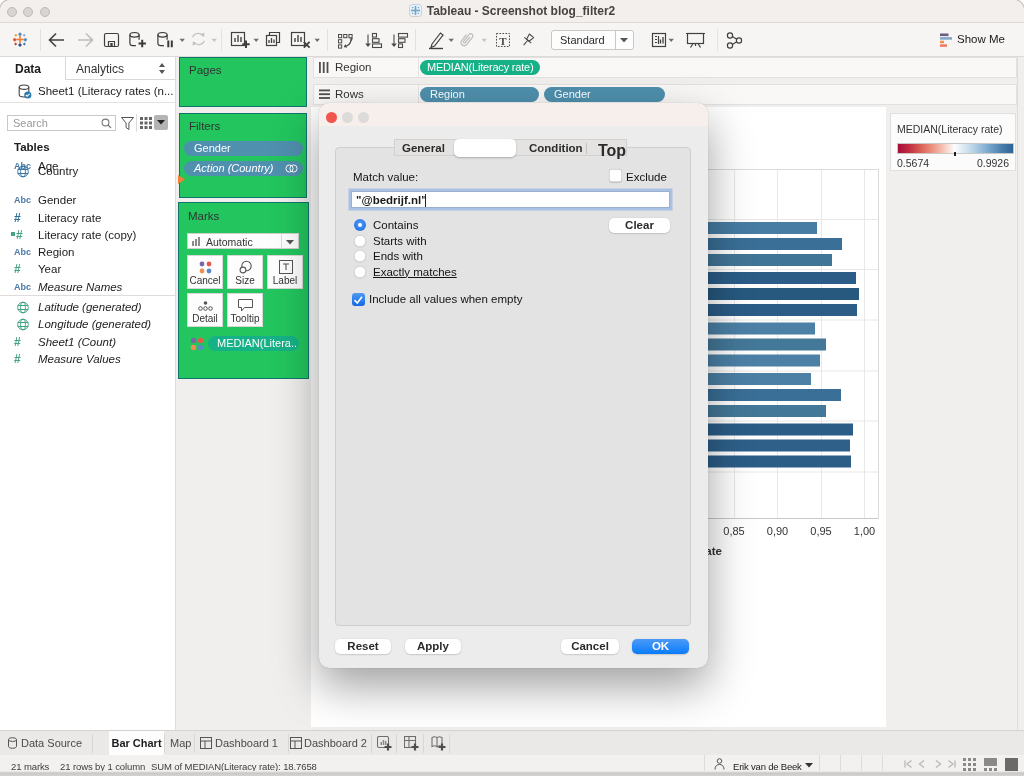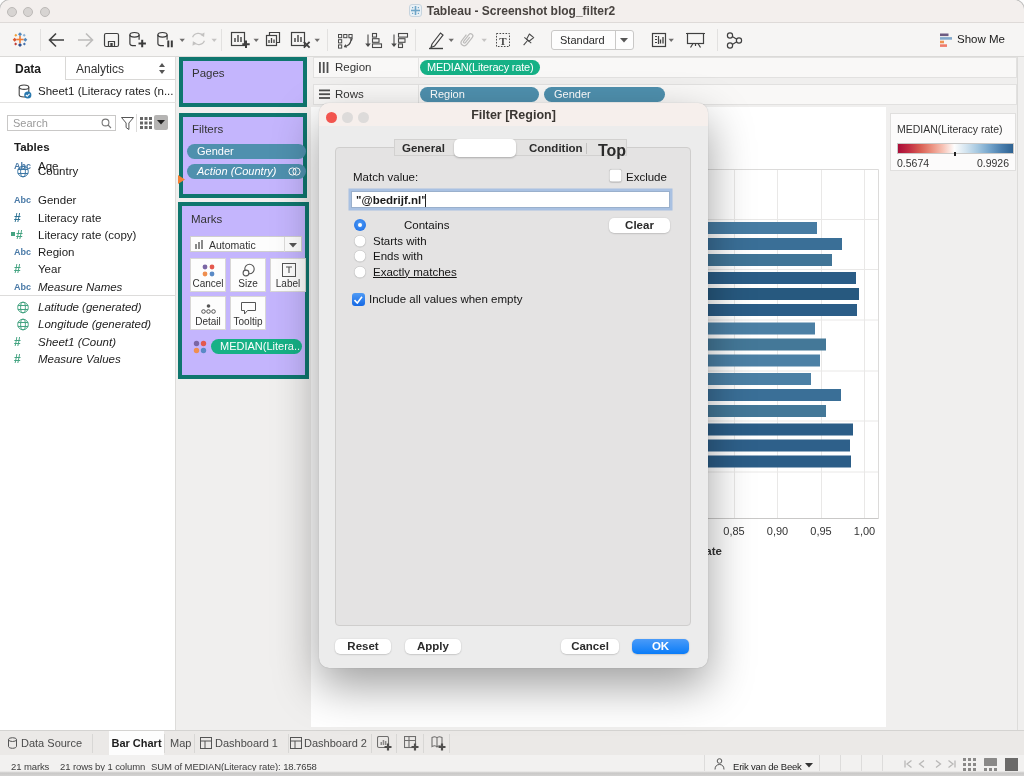--- a/index.html
+++ b/index.html
@@ -16,21 +16,21 @@
 #sidebar { position:absolute; top:57px; left:0; width:176px; height:674px; background:#fff; border-right:1px solid #dddcda; }
 #datatabs { position:absolute; top:0; left:0; width:175px; height:23px; }
 #datatabs .sep { position:absolute; left:65px; top:0; width:1px; height:23px; background:#d9d8d6; }
 #datatabs .bline { position:absolute; left:65px; top:22px; width:110px; height:1px; background:#d9d8d6; }
 .fieldrow { position:absolute; left:0; width:176px; height:17px; font-size:11.5px; color:#1c1c1c; }
 .fieldrow .fic { position:absolute; left:14px; top:2px; width:18px; height:13px; font-size:9px; font-weight:bold; }
 .fieldrow .fname { position:absolute; left:38px; top:2px; white-space:nowrap; }
 .it { font-style:italic; }
 
 #shelfcol { position:absolute; top:57px; left:176px; width:135px; height:674px; background:#f0efee; }
-.card { position:absolute; background:#c4b5fd; border:4px solid #0f766e; }
+.card { position:absolute; background:#22c55e; border:1px solid #0f766e; }
 .cardlabel { position:absolute; left:9px; font-size:11.5px; color:#333; }
 .pill { position:absolute; height:15px; border-radius:8px; background:#4f90ae; color:#fff; font-size:11px; text-align:left; line-height:15px; white-space:nowrap; overflow:hidden; }
 .gpill { background:#16b186; }
 .mkbtn { position:absolute; width:36px; height:34px; background:#fdfdfd; border:1px solid #d8d7d5; }
 .mkbtn span { position:absolute; bottom:2px; left:0; width:100%; text-align:center; font-size:10px; color:#333; }
 
 .shelfbox { position:absolute; left:313px; width:704px; height:21px; background:#f9f8f7; border:1px solid #e2e1e0; }
 #sheet { position:absolute; top:107px; left:311px; width:575px; height:620px; background:#fff; }
 #legendpanel { position:absolute; top:107px; left:886px; width:138px; height:624px; background:#f0efee; }
 
@@ -637,21 +637,20 @@
         <rect x="0" y="0" width="13" height="13" fill="#6b6a69"></rect>
       </svg>
   </div>
   <div id="bottomedge"></div>
 
   <div id="dialog">
     <div id="dlgtitle">
       <div class="dtl" style="left:7px;background:#f2544e;"></div>
       <div class="dtl" style="left:23px;background:#dddbda;"></div>
       <div class="dtl" style="left:39px;background:#dddbda;"></div>
-      <span style="position:absolute;top:5px;left:0;width:389px;text-align:center;font-size:12.5px;font-weight:bold;color:#3a3632;">Filter [Region]</span>
     </div>
 
     <div id="dlgpanel"></div>
 
     <div class="seg" style="left:75px;width:233px;">
       <span style="position:absolute;left:7px;top:2px;font-size:11.5px;font-weight:bold;color:#2b2b2b;">General</span>
       <div style="position:absolute;left:59px;top:-1px;width:62px;height:18px;background:#fff;border-radius:5px;box-shadow:0 1px 2px rgba(0,0,0,0.25);"></div>
       <span style="position:absolute;left:134px;top:2px;font-size:11.5px;font-weight:bold;color:#2b2b2b;">Condition</span>
       <div style="position:absolute;left:191px;top:3px;width:1px;height:11px;background:#c4c3c2;"></div>
       <span style="position:absolute;left:203px;top:2px;font-size:16px;font-weight:bold;color:#2b2b2b;">Top</span>
@@ -660,21 +659,21 @@
     <span class="dlabel" style="left:34px;top:68px;">Match value:</span>
     <div style="position:absolute;left:290px;top:66px;width:13px;height:13px;background:#fff;border-radius:3px;box-shadow:inset 0 0 0 0.5px #b5b5b5, 0 0.5px 1px rgba(0,0,0,0.15);"></div>
     <span class="dlabel" style="left:307px;top:68px;">Exclude</span>
     <div style="position:absolute;left:32px;top:88px;width:319px;height:17px;background:#fff;border:1px solid #9ab0cc;box-shadow:0 0 0 2.5px rgba(120,165,225,0.55);">
       <span style="position:absolute;left:4px;top:2px;font-size:11.5px;font-weight:bold;color:#1a1a1a;">"@bedrijf.nl"</span>
       <div style="position:absolute;left:73px;top:2px;width:1px;height:13px;background:#222;"></div>
     </div>
 
     <div class="radio" style="left:35px;top:116px;background:radial-gradient(circle at 50% 40%, #4f9bf5, #1568e4);box-shadow:none;"></div>
     <div style="position:absolute;left:39px;top:120px;width:4px;height:4px;border-radius:50%;background:#fff;"></div>
-    <span class="dlabel" style="left:54px;top:116px;margin-left:31px;">Contains</span>
+    <span class="dlabel" style="left:54px;top:116px;">Contains</span>
     <div class="radio" style="left:35px;top:131.5px;"></div>
     <span class="dlabel" style="left:54px;top:131.5px;">Starts with</span>
     <div class="radio" style="left:35px;top:147px;"></div>
     <span class="dlabel" style="left:54px;top:147px;">Ends with</span>
     <div class="radio" style="left:35px;top:162.5px;"></div>
     <span class="dlabel" style="left:54px;top:162.5px;text-decoration:underline;">Exactly matches</span>
     <div class="dbtn" style="left:290px;top:115px;width:61px;">Clear</div>
 
     <div style="position:absolute;left:33px;top:190px;width:13px;height:13px;background:linear-gradient(#4f9bf5,#1568e4);border-radius:3px;"></div>
     <svg width="9" height="8" style="position:absolute;left:35px;top:193px;">

